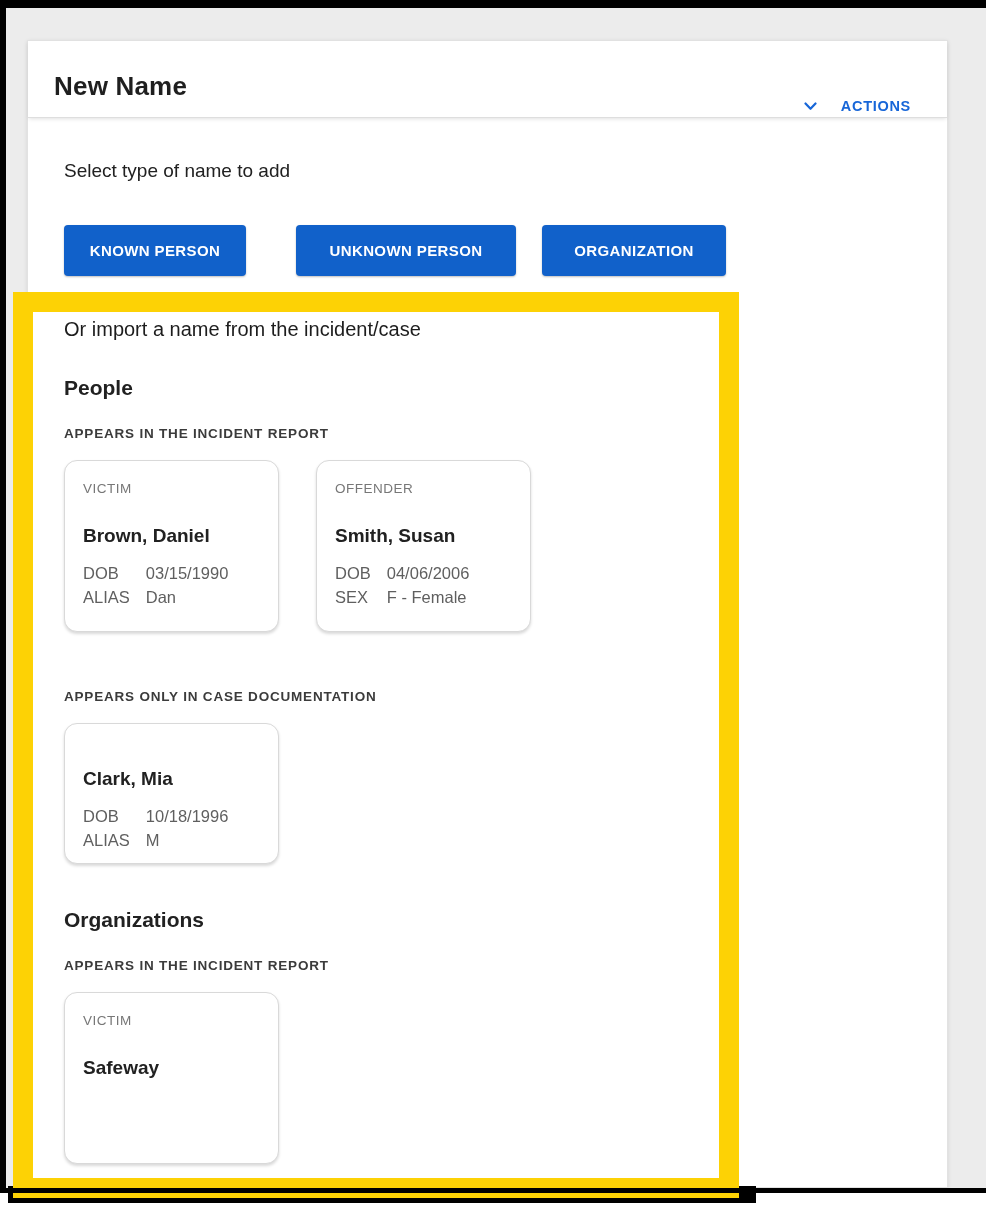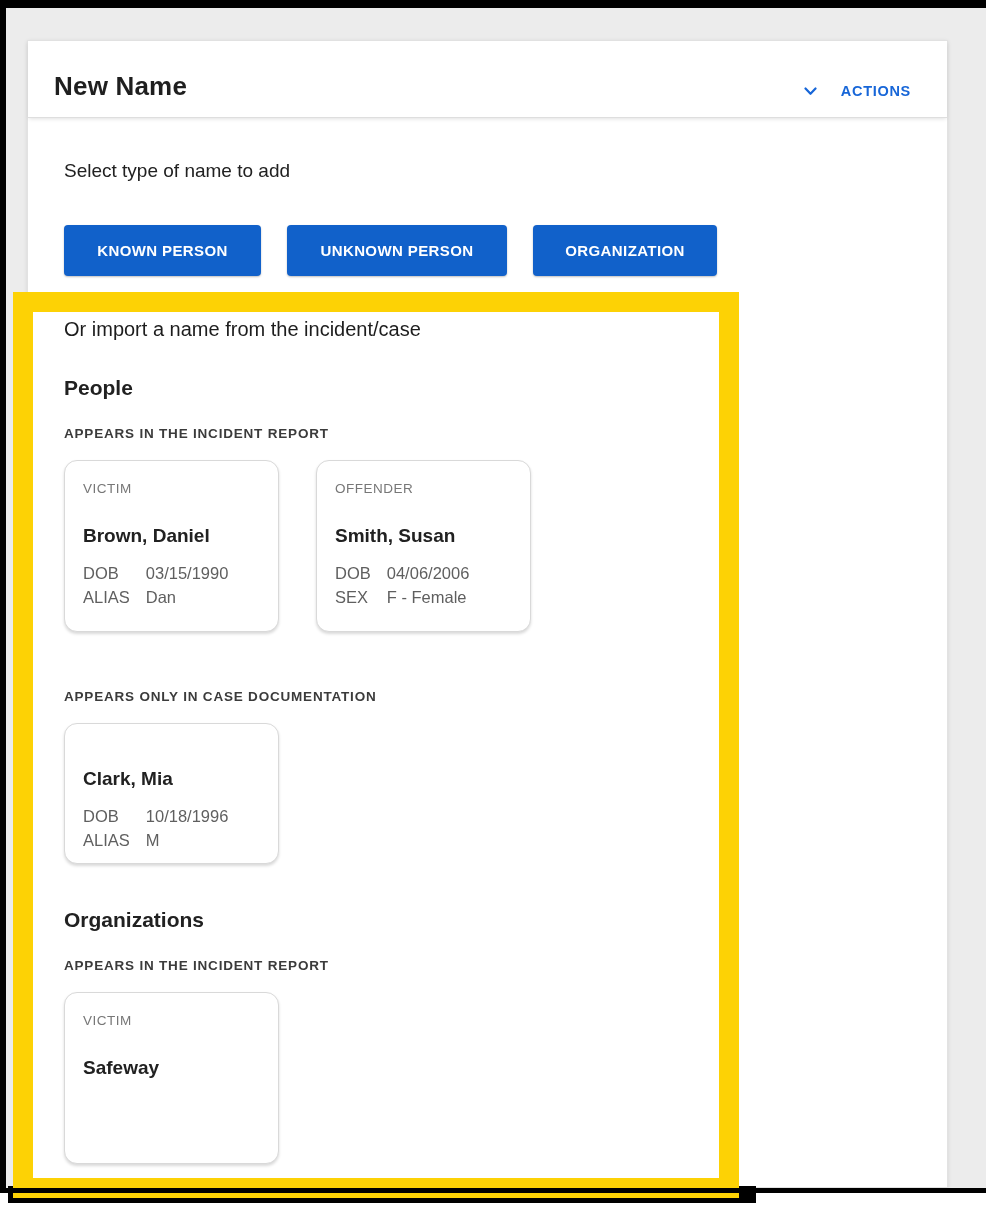--- a/index.html
+++ b/index.html
@@ -28,40 +28,40 @@
     position: relative; height: 77px; padding: 0 36px 0 26px;
     display: flex; align-items: flex-start; justify-content: space-between;
     border-bottom: 1px solid #dedede;
     box-shadow: 0 2px 4px -1px rgba(0,0,0,0.12);
   }
   .page-title {
     margin-top: 30px;
     font-size: 26px; font-weight: 700; color: #1f1f1f; letter-spacing: 0.2px;
   }
   .actions-link {
-    margin-top: 42px;
+    margin-top: 57px;
     display: flex; align-items: center; gap: 24px;
     background: none; border: none; cursor: pointer;
     font-family: inherit; font-size: 14.5px; font-weight: 700;
     letter-spacing: 0.7px; color: #1766d8;
   }
   .chevron-down-icon { display: inline-block; line-height: 0; }
 
   .panel-body { padding: 42px 24px 0 36px; }
   .select-prompt { font-size: 19px; font-weight: 400; color: #212121; }
 
   .type-buttons { margin-top: 43px; display: flex; gap: 26px; }
   .type-btn {
     height: 51px; border: none; border-radius: 4px; cursor: pointer;
     background: #1161ca; color: #ffffff;
     font-family: inherit; font-size: 15px; font-weight: 700; letter-spacing: 0.4px;
     box-shadow: 0 1px 2px rgba(0,0,0,0.25);
   }
-  .type-btn:nth-child(1) { width: 197px; }
-  .type-btn:nth-child(2) { width: 220px; }
+  .type-btn:nth-child(1) { width: 182px; }
+  .type-btn:nth-child(2) { width: 220px; margin-left: 24px; }
   .type-btn:nth-child(3) { width: 184px; }
 
   
   .import-panel {
     position: absolute; left: 30px; top: 310px; width: 692px; height: 870px;
     background: #fff; border: 1px solid #cdcdcd;
     padding: 7px 28px 0 33px;
     z-index: 4;
   }
   .import-title { font-size: 20px; font-weight: 400; color: #1d1d1d; margin-bottom: 35px; }

